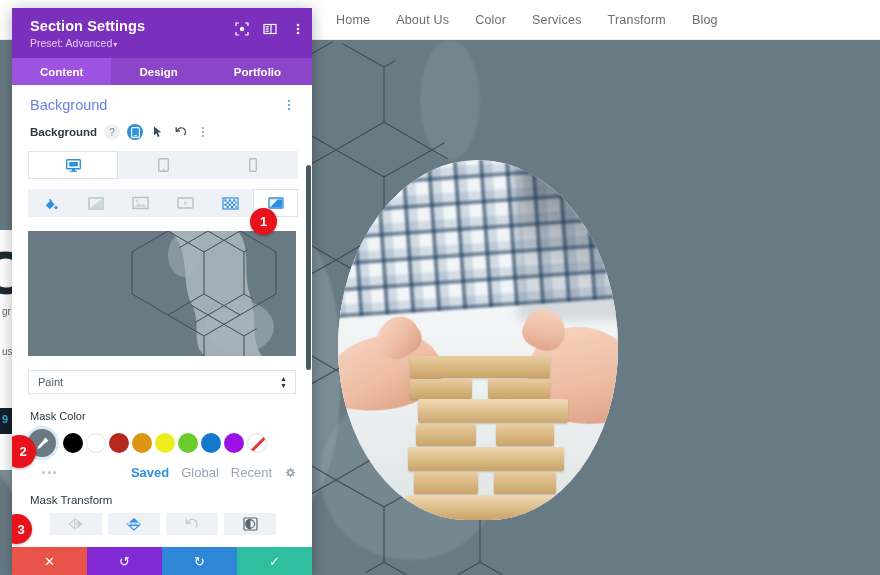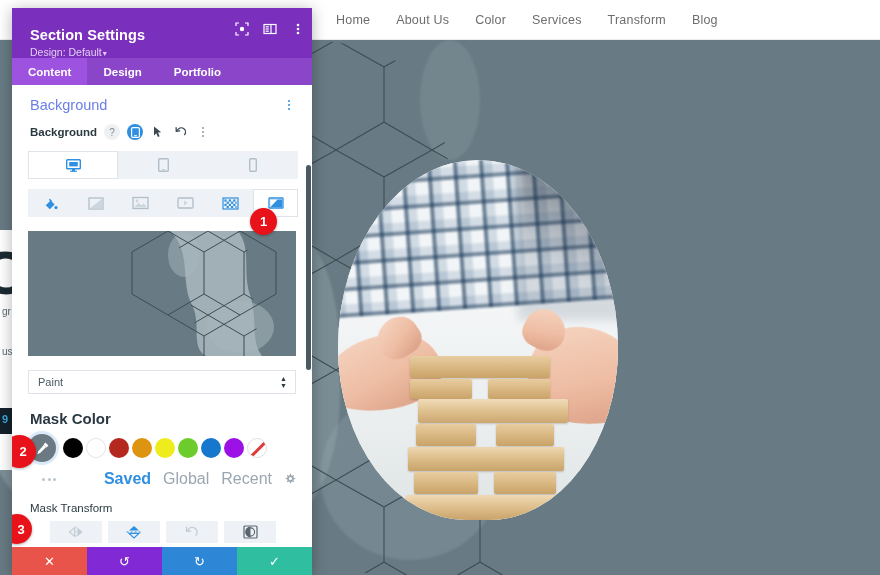--- a/index.html
+++ b/index.html
@@ -167,21 +167,21 @@
     background: #ffffff;
     box-shadow: 0 2px 14px rgba(0,0,0,.30);
     z-index: 10;
     display: flex; flex-direction: column;
     overflow: hidden;
   }
   
   #panel-header {
     background: #7d3cc4;
     background: #7b2fbd;
-    padding: 19px 12px 8px 18px;
+    padding: 10px 12px 8px 18px;
     position: relative;
     flex: 0 0 auto;
     height: 50px;
   }
   #panel-title {
     color: #ffffff; font-size: 14.5px; font-weight: 700;
     letter-spacing: .1px;
   }
   #panel-preset {
     color: #e3cdf4; font-size: 10.5px; margin-top: 3px;
@@ -195,21 +195,21 @@
   #panel-header-icons .hicon {
     width: 16px; height: 16px; cursor: pointer;
     display: flex; align-items: center; justify-content: center;
   }
   
   #panel-tabs {
     display: flex; background: #8a45c9; flex: 0 0 auto; height: 27px;
   }
   #panel-tabs .tab {
     font-size: 11.5px; font-weight: 700; color: #ffffff;
-    padding: 0 16px;
+    padding: 0 28px;
     display: flex; align-items: center;
     cursor: pointer;
     white-space: nowrap;
   }
   #panel-tabs .tab.active { background: #9e52e0; }
   
   #panel-body {
     flex: 1 1 auto; position: relative;
     background: #ffffff;
     overflow: hidden;
@@ -289,21 +289,21 @@
     cursor: pointer;
   }
   #paint-select .val { font-size: 11px; color: #4a5a63; }
   #paint-select .spin {
     display: flex; flex-direction: column; align-items: center; gap: 1px;
     color: #2b3a42; font-size: 7px; line-height: 6px;
   }
 
   
   #mask-color-label {
-    font-size: 15px; font-weight: 700; color: #2b3a42;
+    font-size: 11px; font-weight: 400; color: #2b3a42;
     padding: 16px 0 0 18px;
   }
   #swatch-row {
     display: flex; align-items: center; gap: 3px;
     padding: 7px 0 0 16px;
   }
   .sw {
     width: 20px; height: 20px; border-radius: 50%;
     cursor: pointer; flex: 0 0 auto;
   }
@@ -332,21 +332,21 @@
   #swatch-meta .dots {
     display: flex; gap: 2.5px;
   }
   #swatch-meta .dots i {
     width: 3px; height: 3px; border-radius: 50%; background: #b9c4cd; display: block;
   }
   #swatch-meta .links {
     margin-left: auto; display: flex; align-items: center; gap: 12px;
   }
   #swatch-meta .links a {
-    font-size: 16px; text-decoration: none; cursor: pointer;
+    font-size: 13px; text-decoration: none; cursor: pointer;
   }
   #swatch-meta .links a.on { color: #2f8fe0; font-weight: 700; }
   #swatch-meta .links a.off { color: #9aa6b0; }
 
   
   #mask-transform-label {
     font-size: 11.5px; font-weight: 400; color: #2b3a42;
     padding: 14px 0 0 18px;
   }
   #transform-row {
@@ -457,21 +457,21 @@
         </div>
       </div>
     </div>
   </div>
 
   <div id="settings-panel">
 
     <div id="panel-header">
       <div id="panel-title">Section Settings</div>
       <div id="panel-preset">
-        <span>Design: Default</span><span class="caret">▾</span>
+        <span>Preset: Advanced</span><span class="caret">▾</span>
       </div>
       <div id="panel-header-icons">
         <span class="hicon">
           <svg width="14" height="14" viewBox="0 0 14 14">
             <path d="M1 4V1h3M13 4V1h-3M1 10v3h3M13 10v3h-3" fill="none" stroke="#fff" stroke-width="1.2"></path>
             <circle cx="7" cy="7" r="2.2" fill="#fff"></circle>
           </svg>
         </span>
         <span class="hicon">
           <svg width="14" height="14" viewBox="0 0 14 14">

